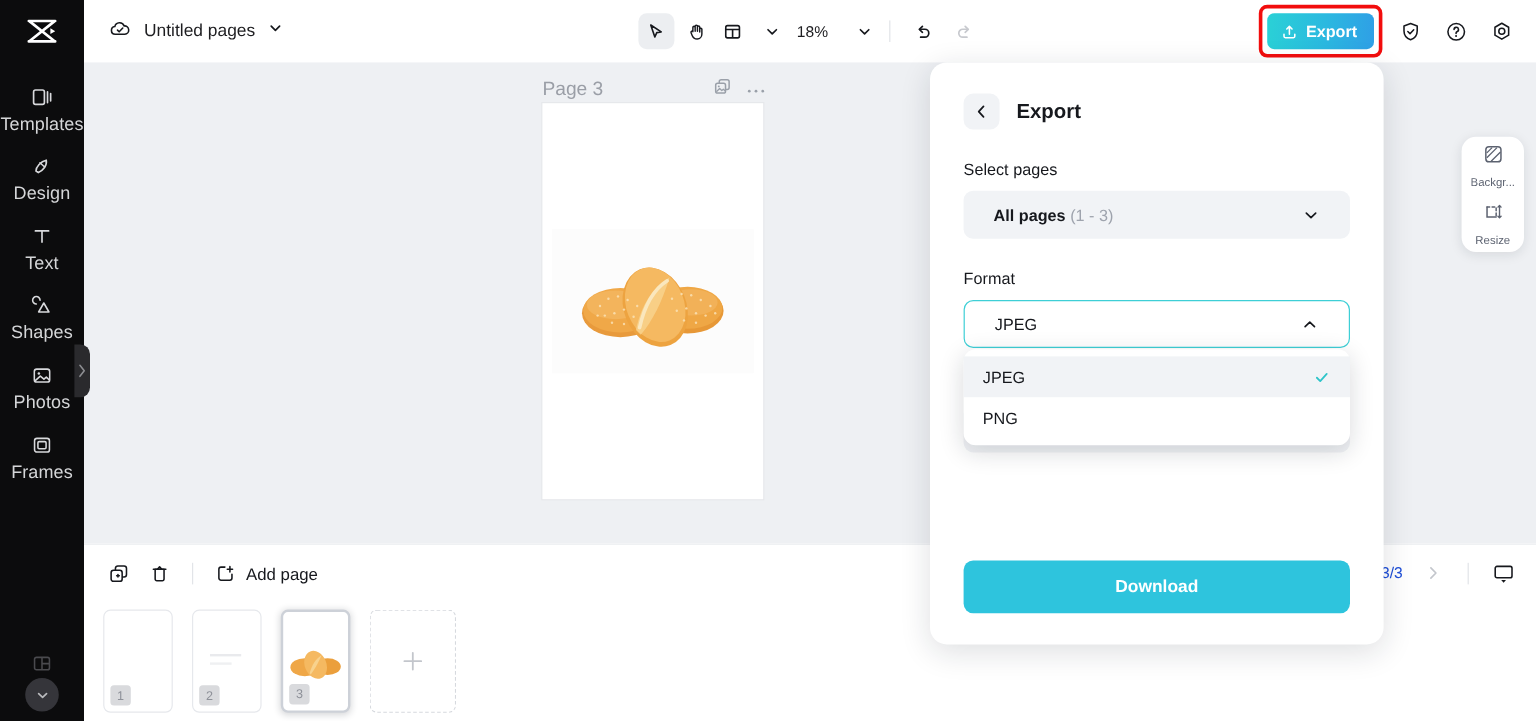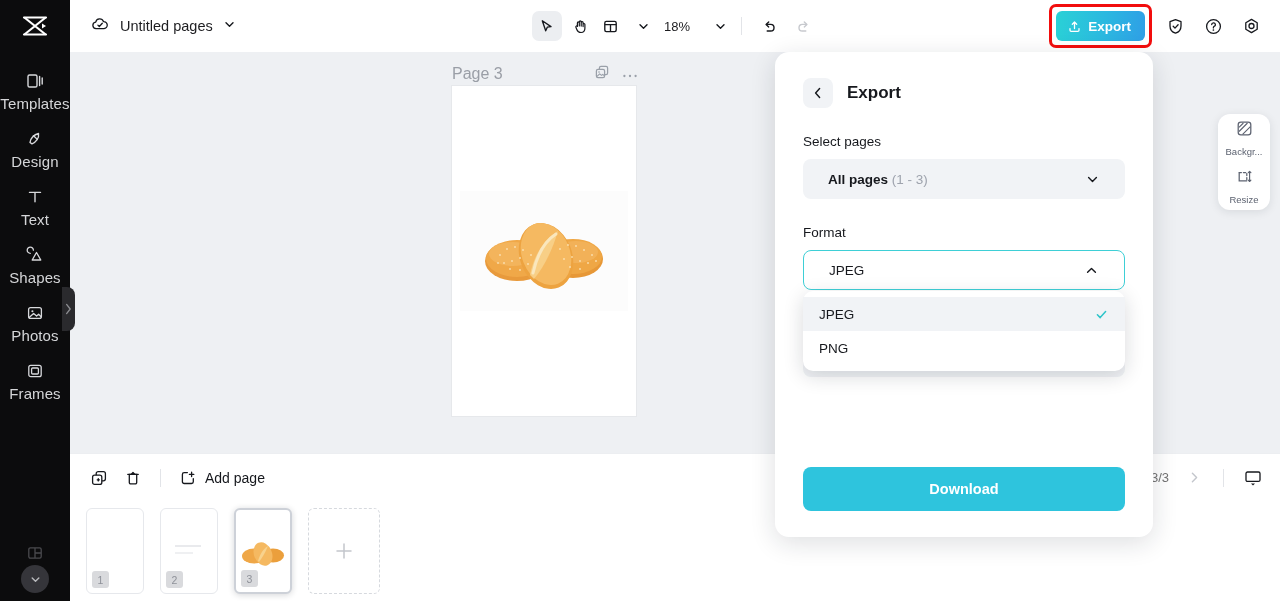--- a/index.html
+++ b/index.html
@@ -146,21 +146,21 @@
   }
   .bb-left { display: flex; align-items: center; gap: 4px; padding-left: 14px; }
   .bb-sep { width: 1px; height: 18px; background: #e2e4e8; margin: 0 8px; }
   .add-page-btn {
     display: flex; align-items: center; gap: 8px; cursor: pointer;
     font-size: 14px; color: #16181d; padding: 4px 6px; border-radius: 6px;
   }
   .bb-right {
     position: absolute; right: 12px; display: flex; align-items: center; gap: 6px;
   }
-  .pg-count { font-size: 13px; color: #737373; padding: 0 4px; }
+  .pg-count { font-size: 13px; color: #1d4ed8; padding: 0 4px; }
 
   
   .thumbs {
     position: absolute; left: 70px; top: 501px; width: 1210px; height: 100px;
     background: #fff; display: flex; align-items: center; gap: 16px; padding-left: 16px;
   }
   .thumb {
     position: relative; width: 58px; height: 86px;
     background: #fff; border: 1px solid #e6e8ec; border-radius: 6px;
     cursor: pointer; overflow: hidden;

